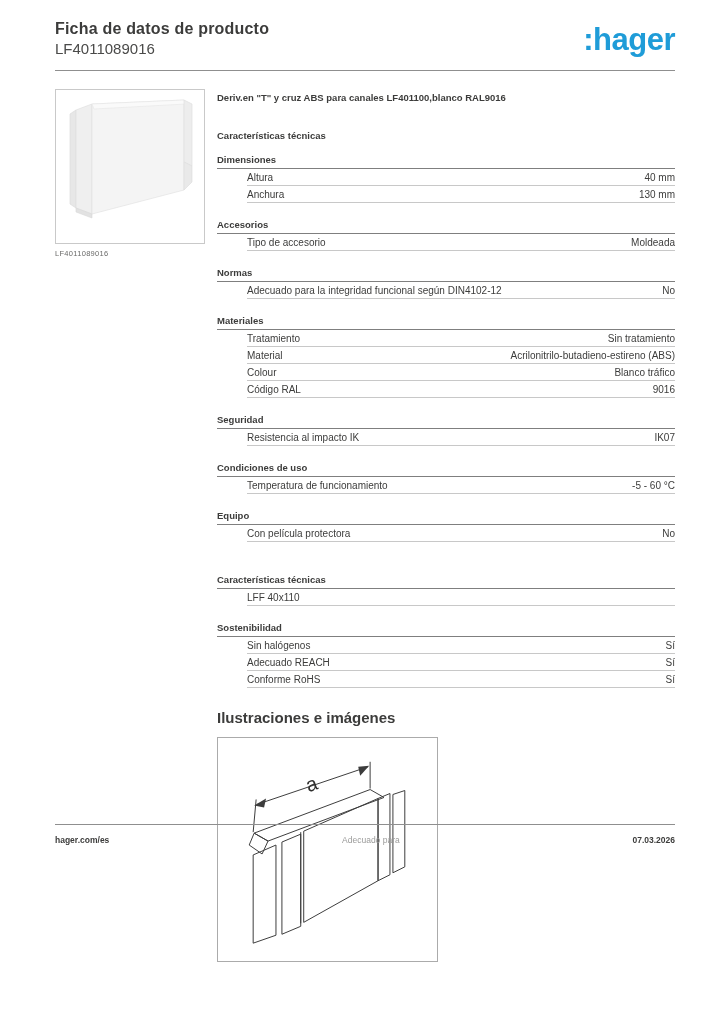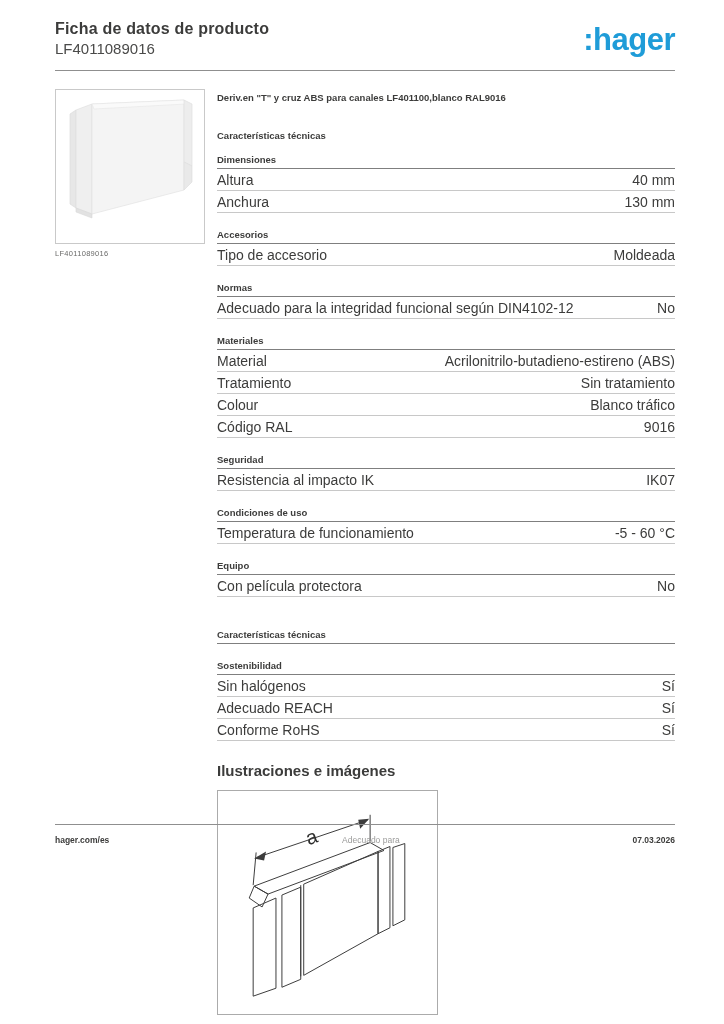--- a/index.html
+++ b/index.html
@@ -41,23 +41,24 @@
   #sections { margin-top: 13px; }
   .spec-section { margin-bottom: 16px; }
   .spec-section.gap-before { margin-top: 32px; }
   .spec-title {
     font-size: 9.5px; font-weight: bold;
     padding-bottom: 3px;
     border-bottom: 1px solid #7f7f7f;
   }
   .spec-row {
     display: flex; justify-content: space-between; align-items: center;
-    font-size: 14px;
+    font-size: 10px;
     padding: 3px 0 2px 0;
     border-bottom: 1px solid #c8c8c8;
+    margin-left: 30px;
   }
   .spec-row .label { text-align: left; }
   .spec-row .value { text-align: right; white-space: nowrap; padding-left: 10px; }
 
   
   .illus-heading { font-size: 15px; font-weight: bold; margin-top: 21px; }
   .drawing-box {
     width: 221px; height: 225px;
     border: 1px solid #ababab;
     margin-top: 11px;
@@ -139,28 +140,28 @@
           <section class="spec-section">
             <div class="spec-title">Normas</div>
             <div class="spec-row">
               <span class="label">Adecuado para la integridad funcional según DIN4102-12</span>
               <span class="value">No</span>
             </div>
           </section>
           <section class="spec-section">
             <div class="spec-title">Materiales</div>
             <div class="spec-row">
+              <span class="label">Tratamiento</span>
+              <span class="value">Sin tratamiento</span>
+            </div>
+            <div class="spec-row">
               <span class="label">Material</span>
               <span class="value">Acrilonitrilo-butadieno-estireno (ABS)</span>
             </div>
             <div class="spec-row">
-              <span class="label">Tratamiento</span>
-              <span class="value">Sin tratamiento</span>
-            </div>
-            <div class="spec-row">
               <span class="label">Colour</span>
               <span class="value">Blanco tráfico</span>
             </div>
             <div class="spec-row">
               <span class="label">Código RAL</span>
               <span class="value">9016</span>
             </div>
           </section>
           <section class="spec-section">
             <div class="spec-title">Seguridad</div>
@@ -178,20 +179,23 @@
           </section>
           <section class="spec-section">
             <div class="spec-title">Equipo</div>
             <div class="spec-row">
               <span class="label">Con película protectora</span>
               <span class="value">No</span>
             </div>
           </section>
           <section class="spec-section gap-before">
             <div class="spec-title">Características técnicas</div>
+            <div class="spec-row">
+              <span class="label">LFF 40x110</span>
+            </div>
           </section>
           <section class="spec-section">
             <div class="spec-title">Sostenibilidad</div>
             <div class="spec-row">
               <span class="label">Sin halógenos</span>
               <span class="value">Sí</span>
             </div>
             <div class="spec-row">
               <span class="label">Adecuado REACH</span>
               <span class="value">Sí</span>

